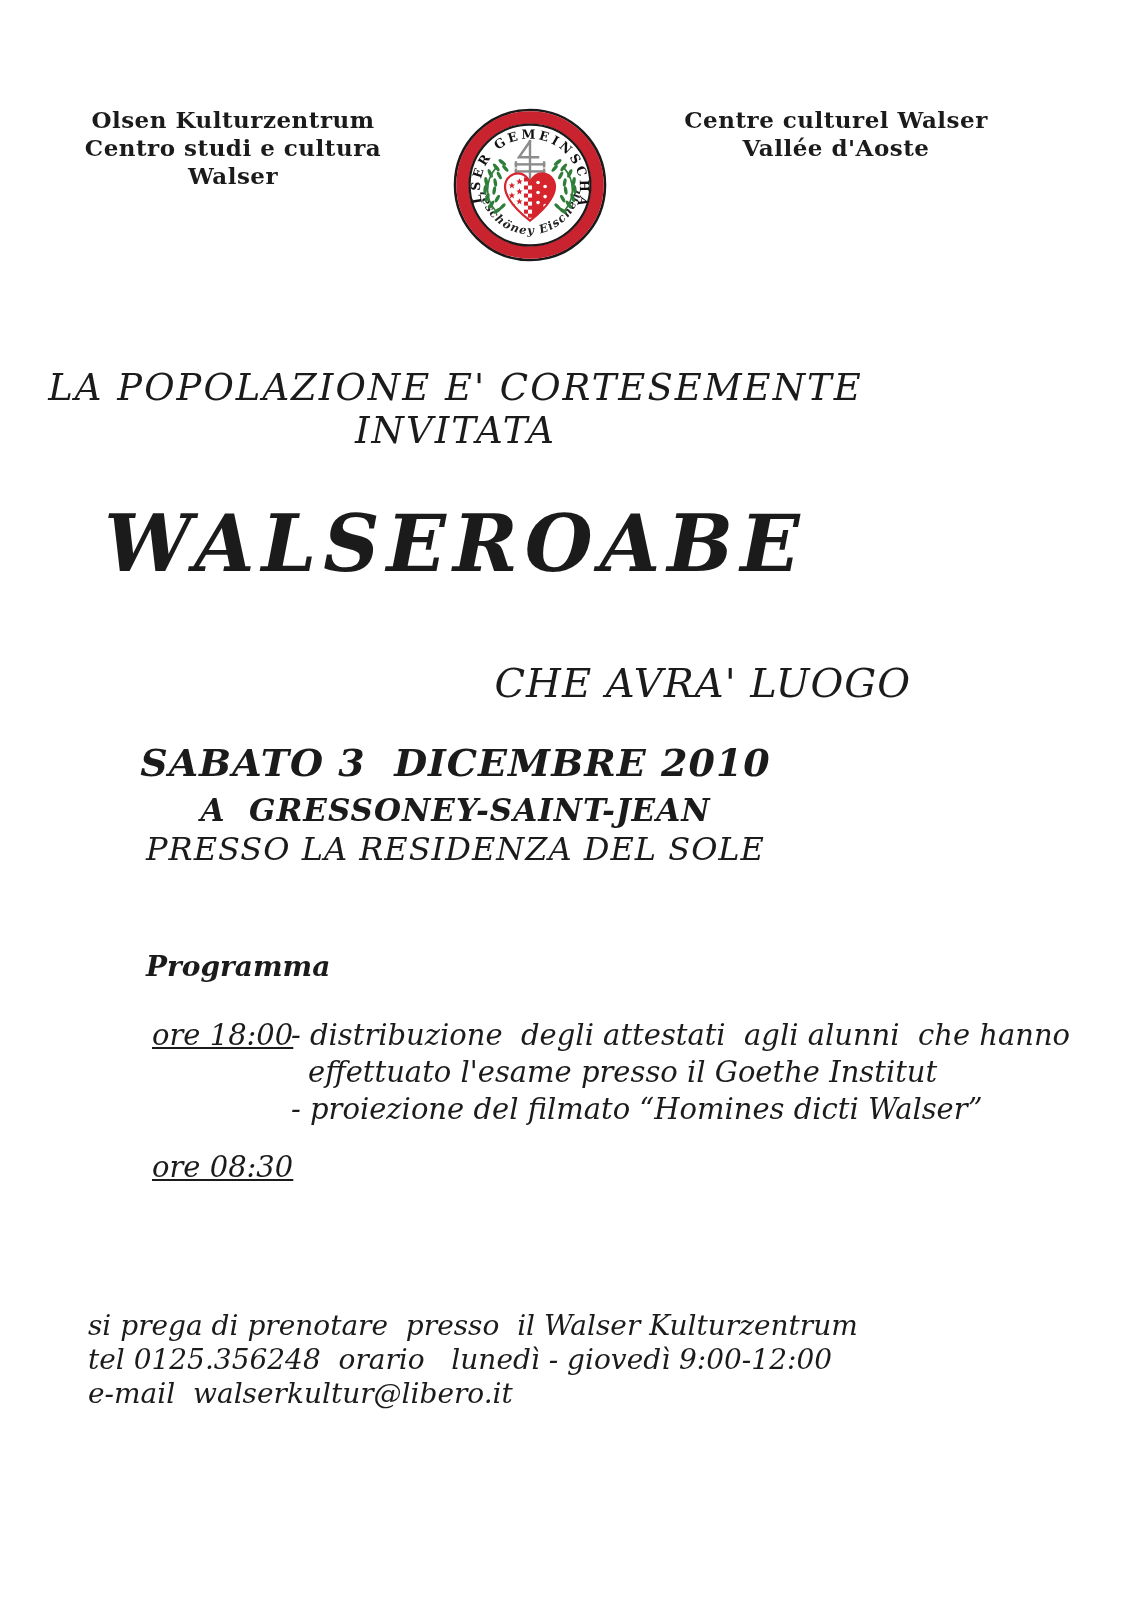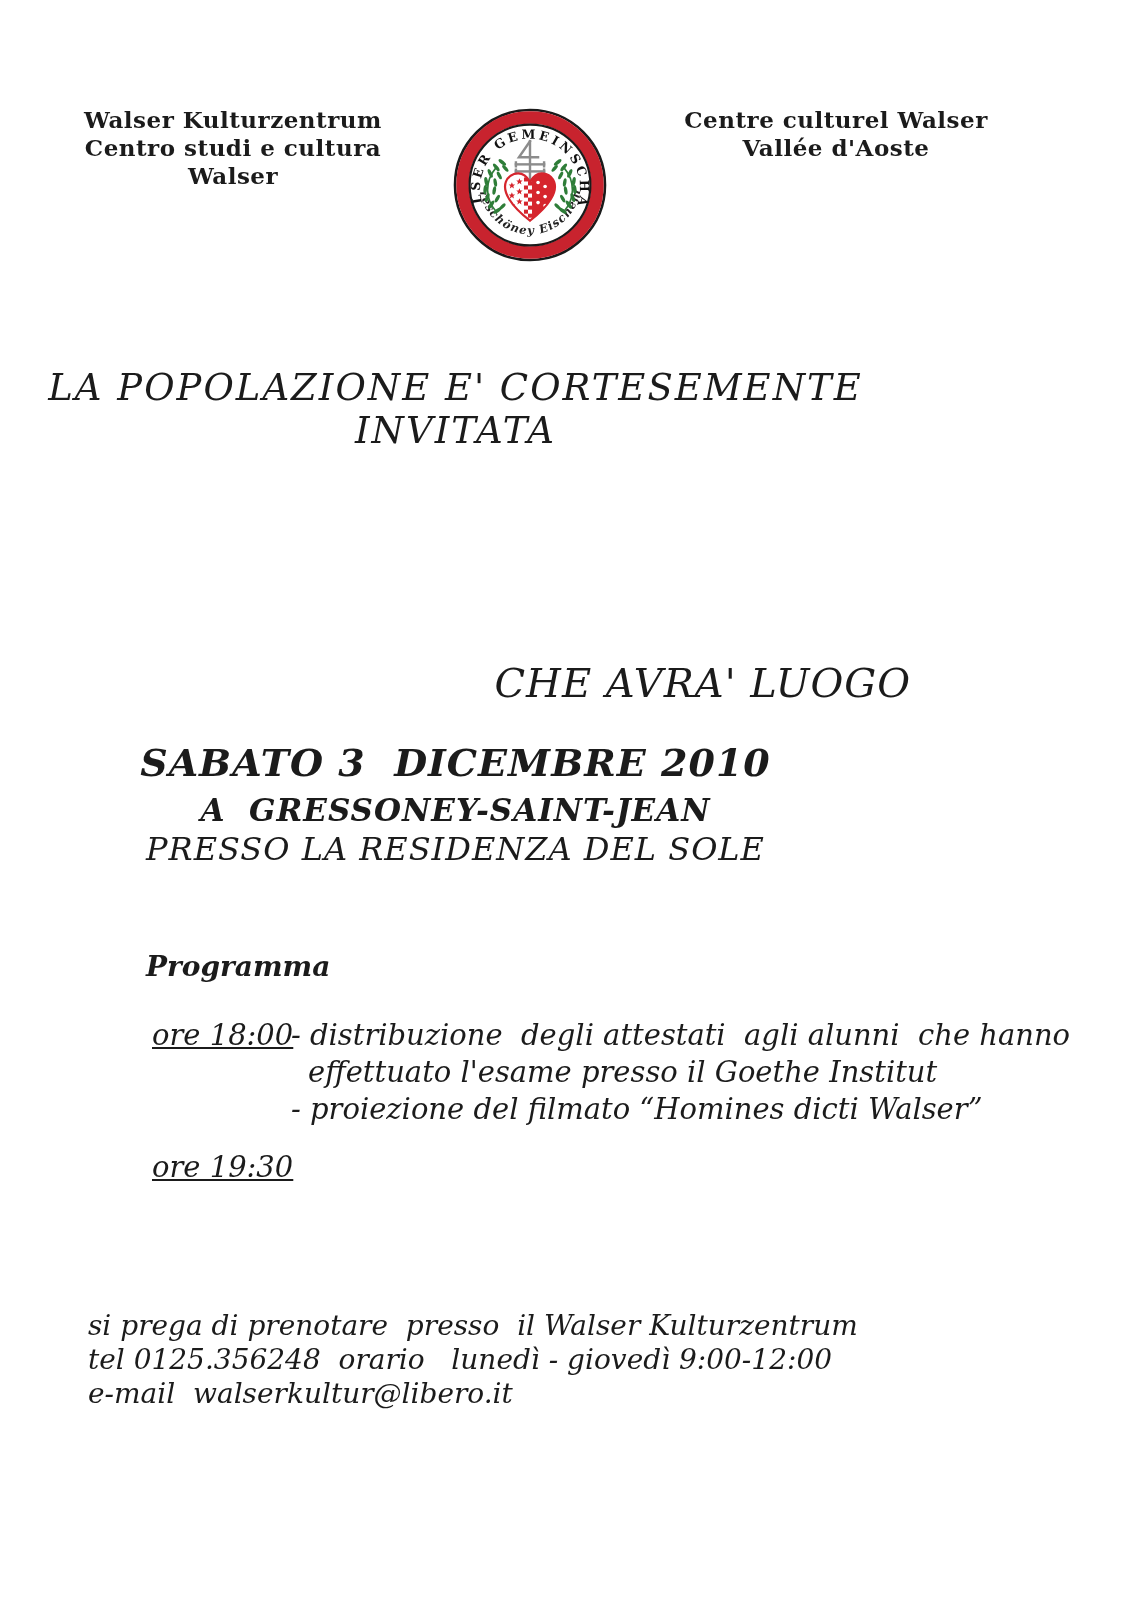--- a/index.html
+++ b/index.html
@@ -56,21 +56,21 @@
   .f3{top:1377px;}
 
   .logo-box{left:452px;top:107px;width:156px;height:156px;}
 </style>
 </head>
 <body>
 
 <div class="page">
 
   <div class="abs corner-left gothic">
-    <div class="txt">Walser Kulturzentrum</div>
+    <div class="txt">Olsen Kulturzentrum</div>
     <div class="txt">Centro studi e cultura Walser</div>
   </div>
 
   <div class="abs corner-right gothic">
     <div class="txt">Centre culturel Walser</div>
     <div class="txt">Vallée d'Aoste</div>
   </div>
 
   <div class="abs logo-box">
     <svg width="156" height="156" viewBox="0 0 155 155">
@@ -161,32 +161,33 @@
               <circle cx="92.5" cy="98" r="1.8"></circle>
           </g>
         </g>
         <path d="M77.5 113 C58 98 50 84 53.5 74.5 C56.5 66.5 66 63.5 72 68 C75 70.2 77 73.5 77.5 76.5 C78 73.5 80 70.2 83 68 C89 63.5 98.5 66.5 101.5 74.5 C105 84 97 98 77.5 113 Z" fill="none" stroke="#d6252d" stroke-width="2.2"></path>
       </g>
     </svg>
   </div>
 
   <div class="abs center hand inv-line1 txt">LA POPOLAZIONE E' CORTESEMENTE INVITATA</div>
 
+  <div class="abs center hand event-title txt">WALSEROABE</div>
 
   <div class="abs center hand occurrence txt">CHE AVRA' LUOGO</div>
   <div class="abs center hand date-line txt">SABATO 3  DICEMBRE 2010</div>
   <div class="abs center hand location-line txt">A  GRESSONEY-SAINT-JEAN</div>
   <div class="abs center hand venue-line txt">PRESSO LA RESIDENZA DEL SOLE</div>
 
   <div class="abs hand prog-heading txt">Programma</div>
 
   <div class="abs hand prog-time t1 txt">ore 18:00</div>
   <div class="abs hand prog-line r1l1 txt">- distribuzione  degli attestati  agli alunni  che hanno</div>
   <div class="abs hand prog-line r1l2 txt">effettuato l'esame presso il Goethe Institut</div>
   <div class="abs hand prog-line r1l3 txt">- proiezione del filmato “Homines dicti Walser”</div>
 
-  <div class="abs hand prog-time t2 txt">ore 19:30</div>
+  <div class="abs hand prog-time t2 txt">ore 08:30</div>
 
   <div class="abs hand footer-line f1 txt">si prega di prenotare  presso  il Walser Kulturzentrum</div>
   <div class="abs hand footer-line f2 txt">tel 0125.356248  orario   lunedì - giovedì 9:00-12:00</div>
   <div class="abs hand footer-line f3 txt">e-mail  walserkultur@libero.it</div>
 
 </div>
 
 </body></html>

